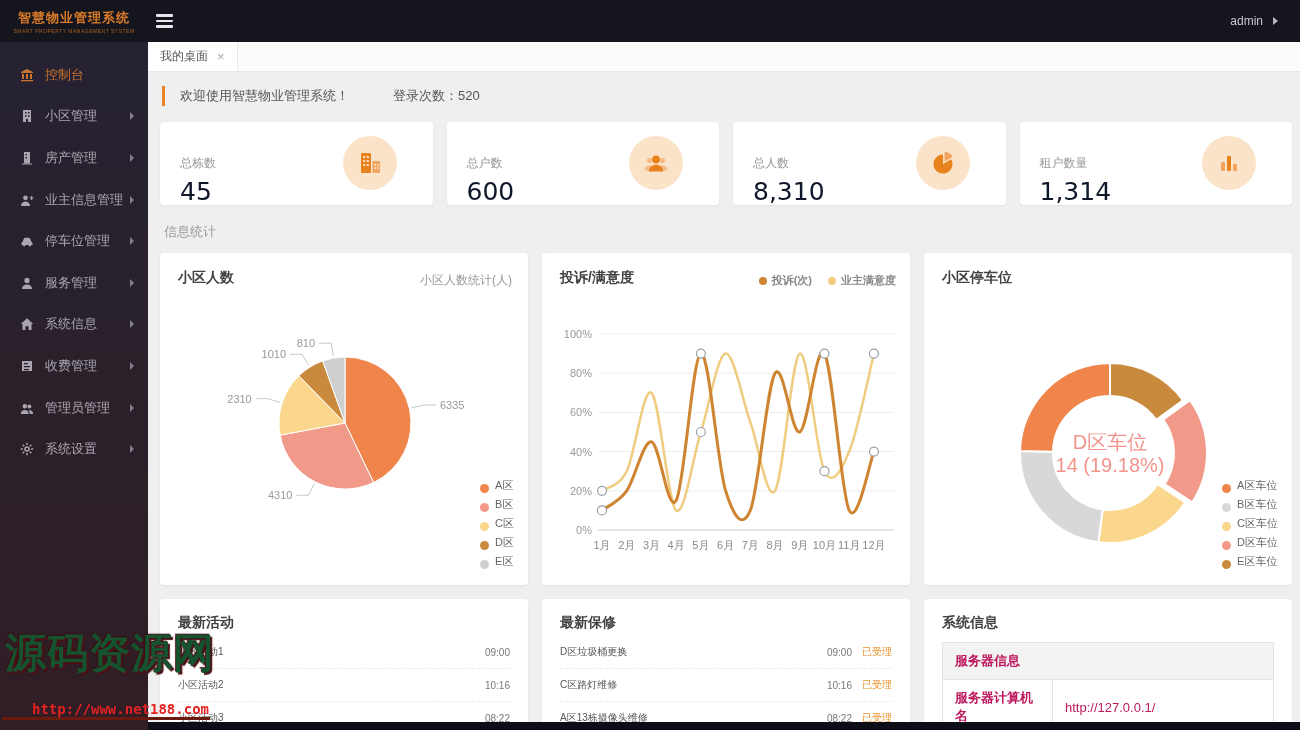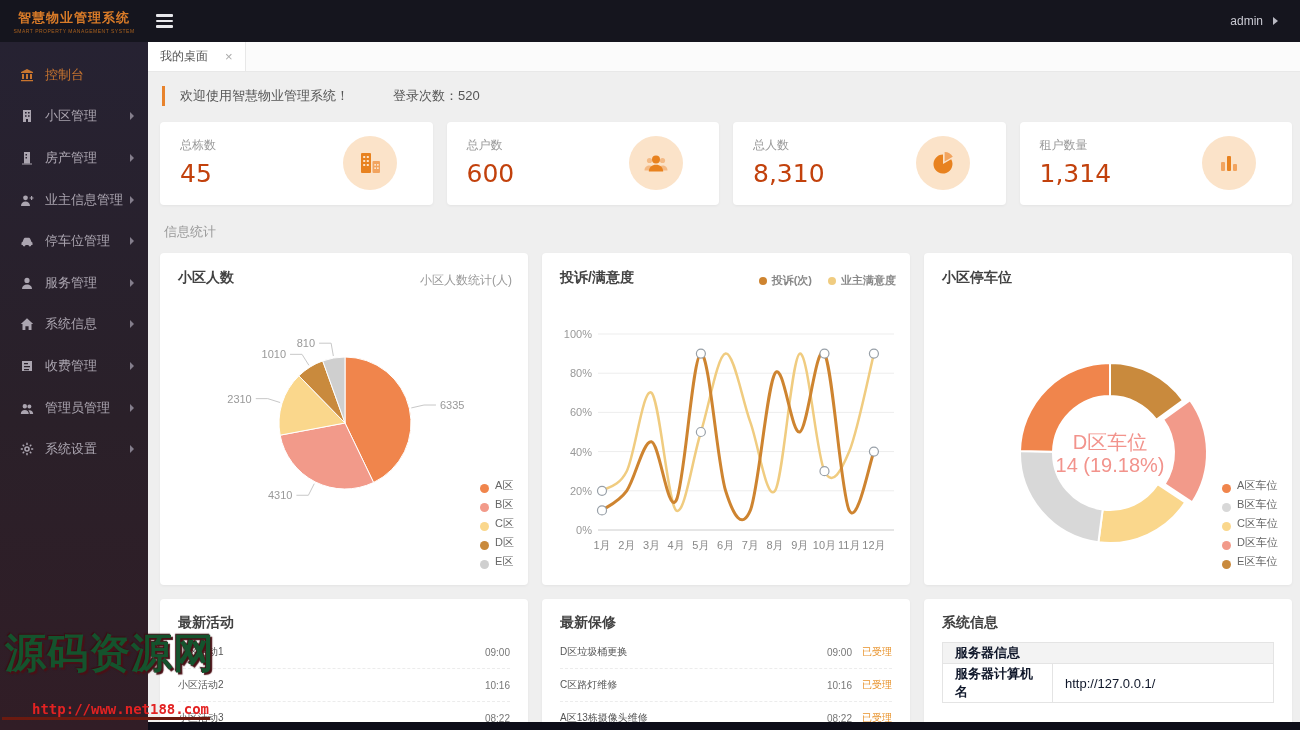--- a/index.html
+++ b/index.html
@@ -21,31 +21,31 @@
   .sidebar { position:absolute; left:0; top:42px; width:148px; height:688px; background:linear-gradient(180deg,#262232 0%,#2A2029 55%,#311D26 100%); z-index:5; padding-top:12px; }
   .side-item { height:41.6px; display:flex; align-items:center; padding:0 14px 0 20px; color:#ABA5B0; font-size:13px; cursor:pointer; }
   .side-item .s-ico { width:14px; height:14px; margin-right:11px; flex:0 0 14px; display:flex; align-items:center; }
   .side-item svg { width:14px; height:14px; fill:currentColor; }
   .side-item.active { color:#C9752F; }
   .side-arrow { margin-left:auto; width:0; height:0; border-left:4px solid #847E8C; border-top:4px solid transparent; border-bottom:4px solid transparent; }
 
   
   .main { position:absolute; left:148px; top:42px; width:1152px; height:688px; }
   .tabbar { height:30px; background:#FBFBFB; border-bottom:1px solid #E8E8E8; display:flex; }
-  .tab { height:100%; background:#FFFFFF; border-right:1px solid #E8E8E8; display:flex; align-items:center; padding:12px 12px; font-size:12px; color:#555; cursor:pointer;gap:8px; }
+  .tab { height:100%; background:#FFFFFF; border-right:1px solid #E8E8E8; display:flex; align-items:center; padding:12px 12px; font-size:12px; color:#555; cursor:pointer; }
   .tab-close { margin-left:9px; color:#AAA; font-size:13px; cursor:pointer; }
   .content { padding:12px 8px 0 12px; height:657px; overflow:hidden; }
 
   .welcome { display:flex; align-items:center; border-left:3px solid #E8832C; padding-left:15px; height:20px; font-size:13px; color:#555; margin:2px 0 16px 2px; }
   .login-info { margin-left:44px; }
 
   .stats-row { display:flex; gap:14px; margin-bottom:18px; }
-  .stat-card { flex:1; height:83px; background:#FFF; border-radius:4px; box-shadow:0 1px 3px rgba(0,0,0,.05); position:relative; padding:15px 20px; }
+  .stat-card { flex:1; height:83px; background:#FFF; border-radius:4px; box-shadow:0 1px 3px rgba(0,0,0,.05); position:relative; padding:33px 20px; }
   .stat-label { font-size:12px; color:#999; }
-  .stat-value { font-size:25px; color:#c2410c; margin-top:5px; font-family:"DejaVu Sans",sans-serif; }
+  .stat-value { font-size:25px; color:#0f172a; margin-top:5px; font-family:"DejaVu Sans",sans-serif; }
   .stat-circle { position:absolute; right:36px; top:14px; width:54px; height:54px; border-radius:50%; background:#FBE3C9; display:flex; align-items:center; justify-content:center; }
 
   .section-label { font-size:13px; color:#999; margin:0 0 12px 4px; }
 
   .charts-row { display:flex; gap:14px; }
   .chart-card { flex:1; height:332px; background:#FFF; border-radius:4px; box-shadow:0 1px 3px rgba(0,0,0,.05); position:relative; }
   .chart-title { position:absolute; top:16px; left:18px; font-size:14px; font-weight:600; color:#424242; z-index:2; }
   .chart-subtitle { position:absolute; top:19px; right:16px; font-size:12px; color:#999; z-index:2; }
   .chart-svg { position:absolute; left:0; top:0; }
   .v-legend { position:absolute; right:14px; bottom:12px; z-index:2; }
@@ -58,21 +58,21 @@
   .bottom-row { display:flex; gap:14px; margin-top:14px; }
   .bottom-card { flex:1; height:150px; background:#FFF; border-radius:4px; box-shadow:0 1px 3px rgba(0,0,0,.05); padding:15px 18px; }
   .b-title { font-size:14px; font-weight:600; color:#424242; margin-bottom:4px; }
   .b-row { display:flex; justify-content:space-between; align-items:center; padding:9px 0; border-bottom:1px dashed #ECECEC; font-size:10px; }
   .b-name { color:#555; }
   .b-time { color:#777; }
   .b-right { display:flex; gap:10px; align-items:center; }
   .b-status { color:#E8932C; }
 
   .sys-table { width:100%; border-collapse:collapse; margin-top:10px; }
-  .sys-table td { border:1px solid #E4E4E4; font-size:13px; padding:1px 12px; color:#0f172a; }
+  .sys-table td { border:1px solid #E4E4E4; font-size:13px; padding:9px 12px; color:#be185d; }
   .sys-th { background:#F3F3F3; font-weight:600; color:#555; }
   .sys-label { width:110px; font-weight:600; color:#444; }
 
   
   .wm-text { position:absolute; left:5px; top:626px; font-size:41px; font-weight:bold; color:#14532d; letter-spacing:1px; text-shadow:2px 2px 1px #4A1016,-1px -1px 1px #3A0D12; z-index:50; font-family:"DejaVu Sans",sans-serif; }
   .wm-url { position:absolute; left:32px; top:701px; font-family:"DejaVu Sans Mono",monospace; font-size:14px; font-weight:bold; color:#E32222; z-index:50; }
   .wm-line { position:absolute; left:2px; top:717px; width:208px; height:3px; background:#6B1A10; z-index:50; }
   .bottom-bar { position:absolute; left:148px; right:0; bottom:0; height:8px; background:#0D0D18; z-index:40; }
 
   text { font-family:"Liberation Sans","DejaVu Sans",sans-serif; }

